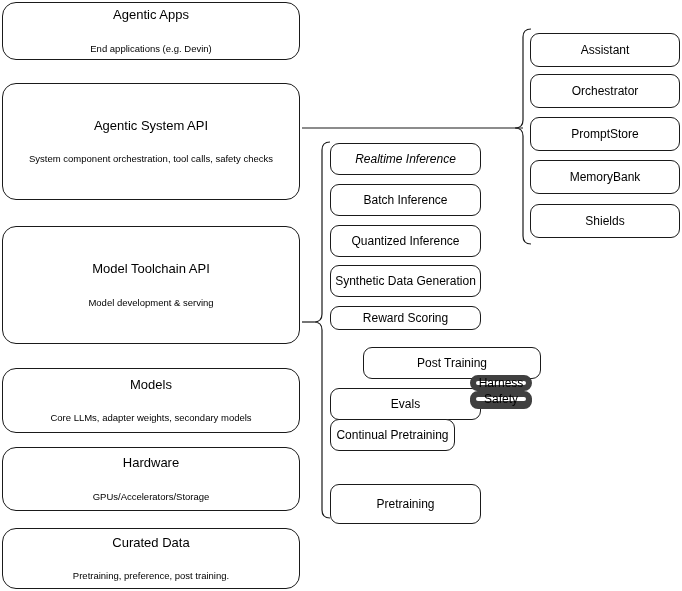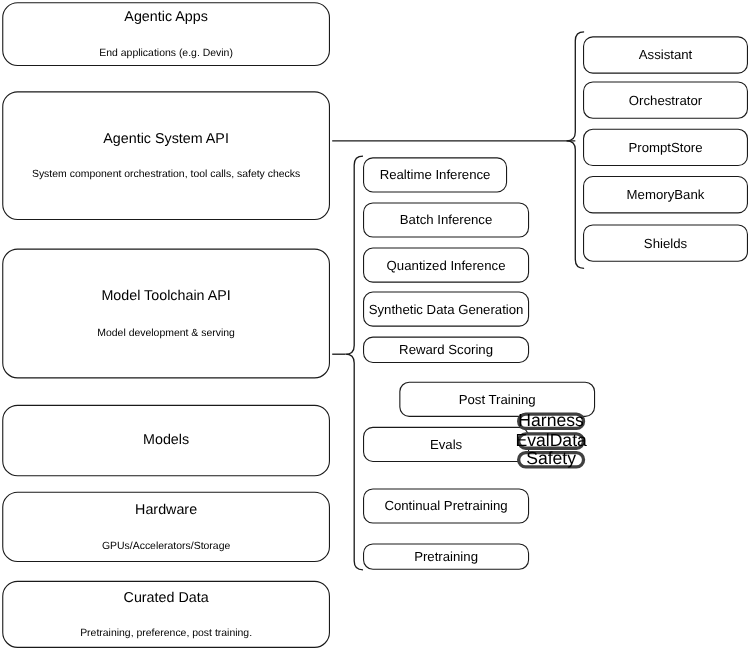--- a/index.html
+++ b/index.html
@@ -50,27 +50,27 @@
   
   .chip {
     border-radius: 9px;
     font-size: 12px;
   }
   .chip-label { font-size: 12px; }
   
   .pill {
     position: absolute;
     box-sizing: border-box;
-    border: 3px solid #404040;
+    border: 6px solid #404040;
     border-radius: 999px;
     background: #ffffff;
     display: flex;
     align-items: center;
     justify-content: center;
-    font-size: 16px;
+    font-size: 12px;
     z-index: 5;
   }
   svg.overlay {
     position: absolute;
     left: 0; top: 0;
     width: 682px;
     height: 591px;
     pointer-events: none;
     z-index: 1;
   }
@@ -102,67 +102,68 @@
     <div class="subtitle">System component orchestration, tool calls, safety checks</div>
   </div>
 
   <div class="node layer" id="layer2" style="left: 2px; top: 226px; width: 298px; height: 118px;">
     <div class="title">Model Toolchain API</div>
     <div class="subtitle">Model development &amp; serving</div>
   </div>
 
   <div class="node layer" id="layer3" style="left: 2px; top: 368px; width: 298px; height: 65px;">
     <div class="title">Models</div>
+    <div class="subtitle">Core LLMs, adapter weights, secondary models</div>
   </div>
 
   <div class="node layer" id="layer4" style="left: 2px; top: 447px; width: 298px; height: 64px;">
     <div class="title">Hardware</div>
     <div class="subtitle">GPUs/Accelerators/Storage</div>
   </div>
 
   <div class="node layer" id="layer5" style="left: 2px; top: 528px; width: 298px; height: 61px;">
     <div class="title">Curated Data</div>
     <div class="subtitle">Pretraining, preference, post training.</div>
   </div>
 
-  <div class="node chip" id="tc0" style="left: 330px; top: 143px; width: 131px; height: 32px;">
+  <div class="node chip" id="tc0" style="left: 330px; top: 143px; width: 151px; height: 32px; font-style: italic;">
     <span class="chip-label">Realtime Inference</span>
   </div>
   <div class="node chip" id="tc1" style="left: 330px; top: 184px; width: 151px; height: 32px;">
     <span class="chip-label">Batch Inference</span>
   </div>
   <div class="node chip" id="tc3" style="left: 330px; top: 265px; width: 151px; height: 32px;">
     <span class="chip-label">Synthetic Data Generation</span>
   </div>
   <div class="node chip" id="tc2" style="left: 330px; top: 225px; width: 151px; height: 32px;">
     <span class="chip-label">Quantized Inference</span>
   </div>
   <div class="node chip" id="tc4" style="left: 330px; top: 306px; width: 151px; height: 24px;">
     <span class="chip-label">Reward Scoring</span>
   </div>
   <div class="node chip" id="tc5" style="left: 330px; top: 347px; width: 178px; height: 32px; margin-left: 33px;">
     <span class="chip-label">Post Training</span>
   </div>
   <div class="node chip" id="tc6" style="left: 330px; top: 388px; width: 151px; height: 32px;">
     <span class="chip-label">Evals</span>
   </div>
-  <div class="node chip" id="tc7" style="left: 330px; top: 444px; width: 151px; height: 32px;">
+  <div class="node chip" id="tc7" style="left: 330px; top: 419px; width: 125px; height: 32px;">
     <span class="chip-label">Continual Pretraining</span>
   </div>
-  <div class="node chip" id="tc8" style="left: 330px; top: 494px; width: 151px; height: 24px; align-items: center;">
+  <div class="node chip" id="tc8" style="left: 330px; top: 484px; width: 151px; height: 40px; align-items: center;">
     <span class="chip-label">Pretraining</span>
   </div>
 
   <div class="pill" id="ep0" style="left: 470px; top: 375px; width: 62px; height: 16px;">
     <span>Harness</span>
   </div>
   <div class="pill" id="ep1" style="left: 470px; top: 393px; width: 62px; height: 16px;">
     <span>EvalData</span>
   </div>
-  <div class="pill" id="ep2" style="left: 470px; top: 410px; width: 62px; height: 16px;">
+  <div class="pill" id="ep2" style="left: 470px; top: 391px; width: 62px; height: 16px;">
     <span>Safety</span>
   </div>
 
   <div class="node chip" id="sc0" style="left: 530px; top: 33px; width: 150px; height: 34px;">
     <span class="chip-label">Assistant</span>
   </div>
   <div class="node chip" id="sc1" style="left: 530px; top: 74px; width: 150px; height: 34px;">
     <span class="chip-label">Orchestrator</span>
   </div>
   <div class="node chip" id="sc2" style="left: 530px; top: 117px; width: 150px; height: 34px;">

